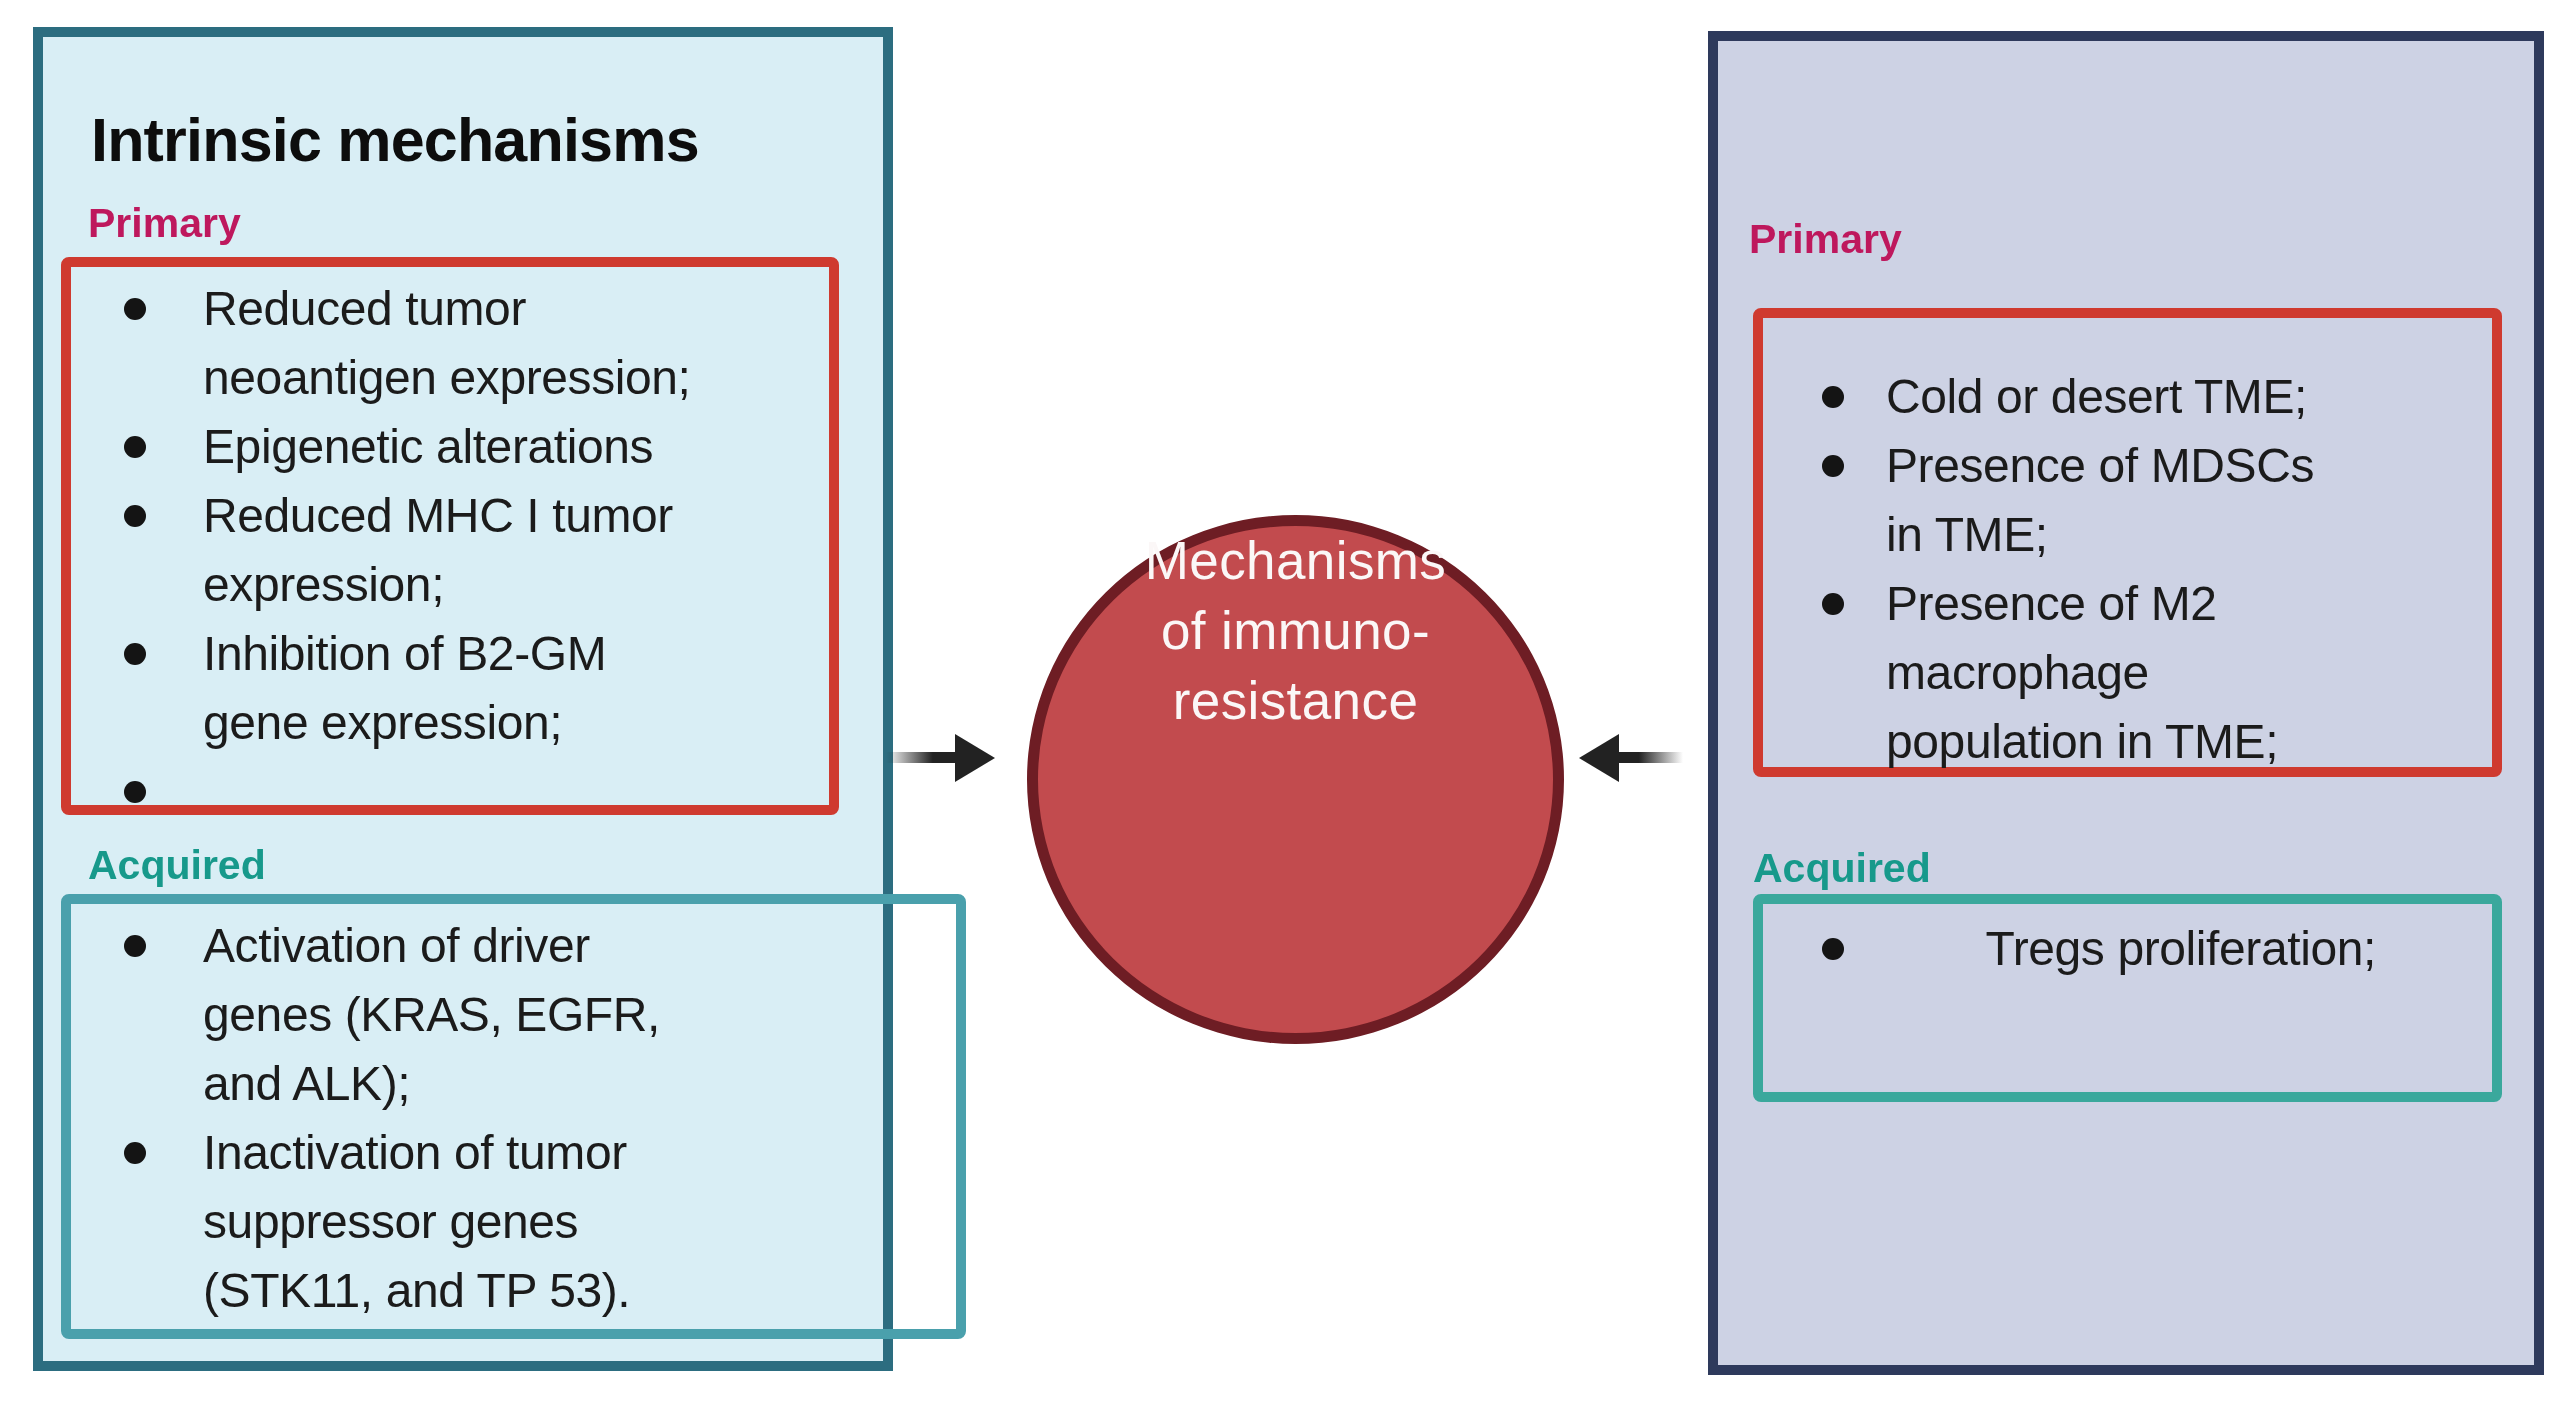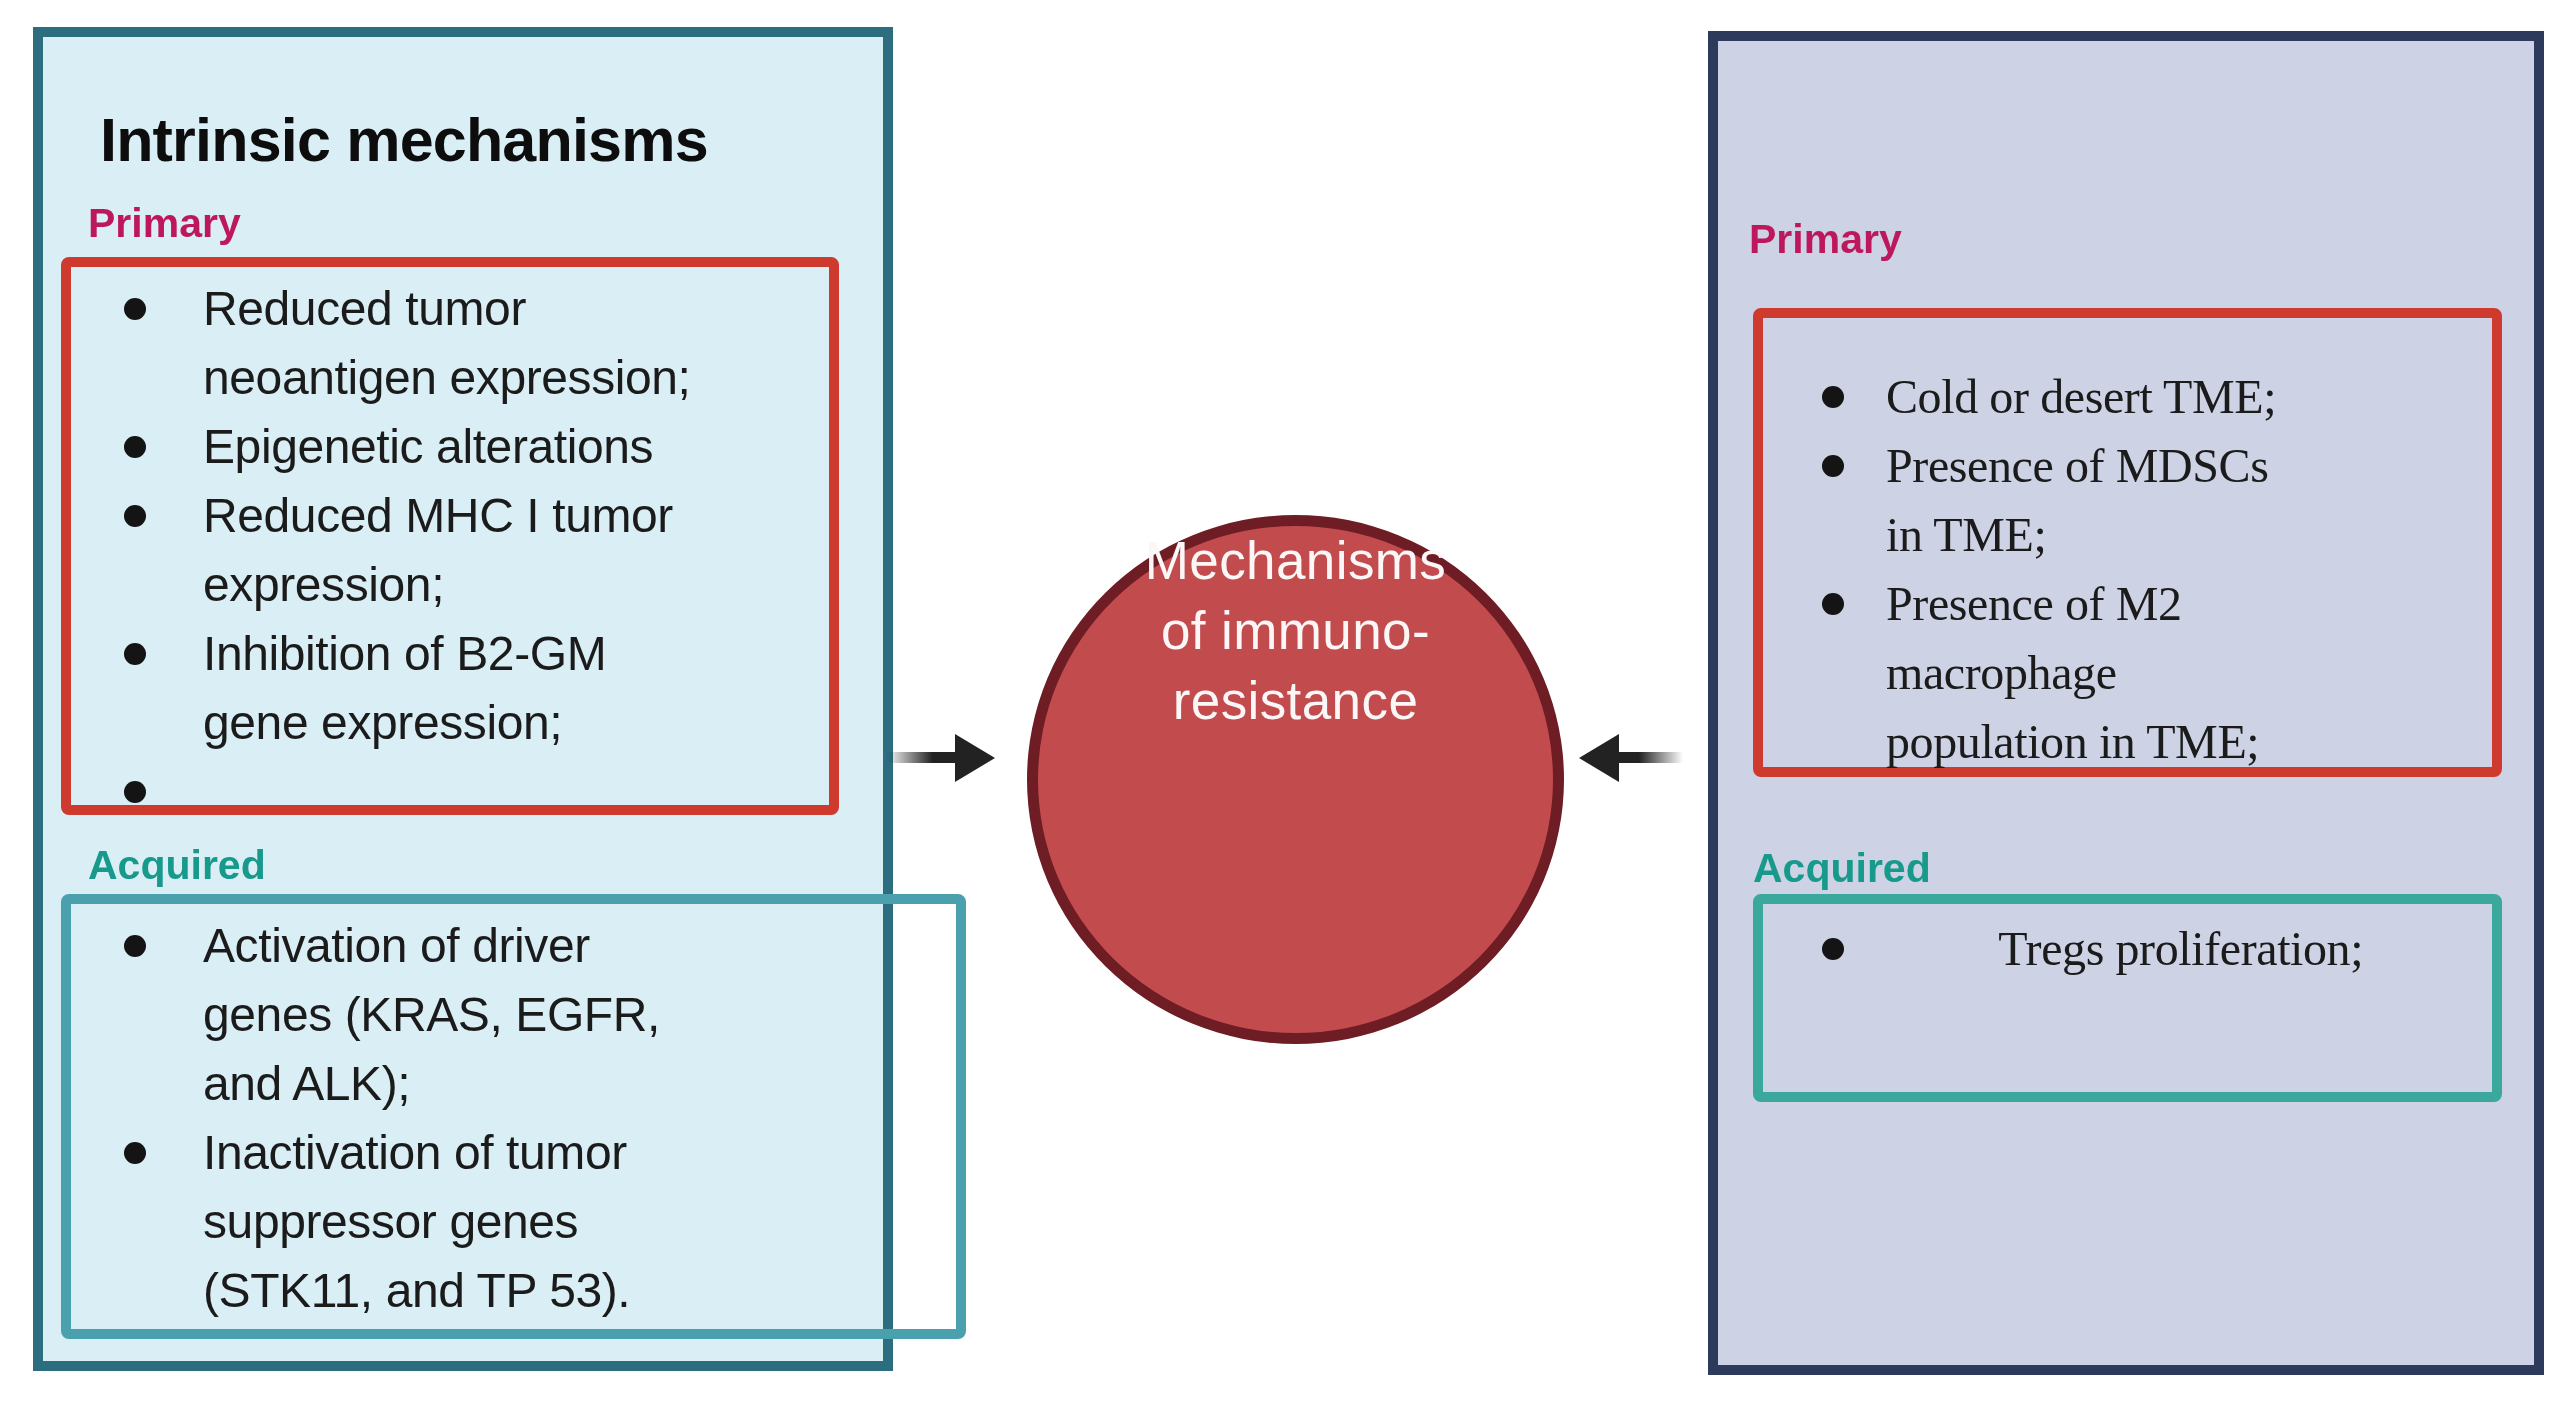--- a/index.html
+++ b/index.html
@@ -19,21 +19,21 @@
   }
   .panel-right {
     left:1708px; top:31px; width:836px; height:1344px;
     background:#cdd2e4; border:10.7px solid #2e3a5c;
   }
 
   .panel-title {
     position:absolute; font-size:61px; font-weight:700; color:#0d0d0d;
     letter-spacing:-0.8px; white-space:nowrap;
   }
-  .panel-left  .panel-title { left:57px; top:68px; }
+  .panel-left  .panel-title { left:48px; top:68px; }
   .panel-right .panel-title { left:20.6px; top:72px; }
 
   .section-label {
     position:absolute; font-size:41px; font-weight:700; white-space:nowrap;
   }
   .label-primary  { color:#be185d; }
   .label-acquired { color:#17998b; }
 
   .panel-left  .label-primary  { left:45px;  top:163px; }
   .panel-left  .label-acquired { left:45px;  top:805px; }
@@ -57,21 +57,21 @@
   .bullets { list-style:none; margin:0; padding:6.6px 16.5px 0 0; }
   .bullets li {
     position:relative; padding-left:132px; min-height:69px;
     font-size:48px; line-height:69px; color:#1b1b1b;
     white-space:pre-line; letter-spacing:-0.4px;
   }
   .bullets li::before {
     content:""; position:absolute; left:53px; top:24px;
     width:22px; height:22px; border-radius:50%; background:#141414;
   }
-  .panel-right .bullets li { padding-left:123px;font-family:Liberation Serif, serif; }
+  .panel-right .bullets li { padding-left:123px; }
   .panel-right .bullets li::before { left:59px; }
 
   
   .center-circle {
     position:absolute; left:1027px; top:515px; width:537px; height:529px;
     box-sizing:border-box; border-radius:50%;
     background:#c24b4e; border:11.5px solid #6e1d24;
     display:flex; flex-direction:column; align-items:center; 
     text-align:center;
   }

